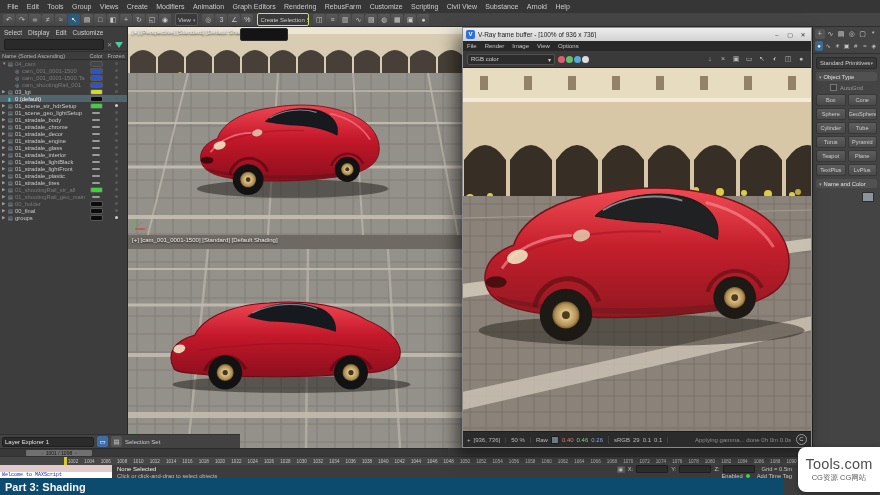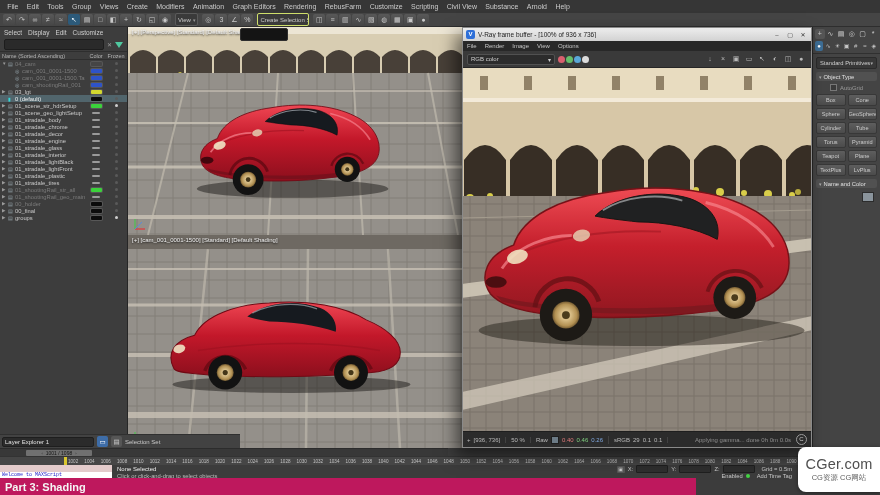--- a/index.html
+++ b/index.html
@@ -153,21 +153,21 @@
   .snone{font-size:6px;color:#ededed;}
   .sprompt{font-size:5.8px;color:#bdbdbd;}
   .sright{margin-left:auto;display:flex;align-items:center;gap:3px;}
   .slock{width:8px;height:7px;background:#565656;border-radius:1px;font-size:5px;color:#ccc;
          text-align:center;line-height:7px;}
   .scoord{font-size:5.8px;color:#c9c9c9;}
   .sbox{width:30px;height:6px;background:#2e2e2e;border:1px solid #1f1f1f;border-radius:1px;}
   .sgrid{font-size:5.8px;color:#c9c9c9;margin-left:4px;}
   .sdot{width:4px;height:4px;border-radius:50%;background:#44d444;}
 
-  .caption{position:absolute;left:0;top:478px;width:696px;height:17px;background:#be185d;display:flex;
+  .caption{position:absolute;left:0;top:478px;width:784px;height:17px;background:#0c4a6e;display:flex;
            align-items:center;z-index:30;}
   .cap-left{font-size:11px;font-weight:bold;color:#f5f5f5;padding-left:5px;}
   .cap-center{position:absolute;left:0;right:90px;top:2px;text-align:center;font-size:11px;
               font-weight:bold;color:#dcb92a;}
 
   .watermark{position:absolute;right:0;top:447px;width:82px;height:45px;background:#fff;
              border-radius:8px 0 0 8px;box-shadow:0 1px 4px rgba(0,0,0,.4);display:flex;
              flex-direction:column;align-items:center;justify-content:center;z-index:60;}
   .wm1{font-size:14.5px;color:#4f4f4f;letter-spacing:.2px;}
   .wm2{font-size:7.5px;color:#5d5d5d;margin-top:1px;white-space:nowrap;}
@@ -916,17 +916,17 @@
         <span class="sgrid">Add Time Tag</span>
       </span>
     </div>
   </div>
 
   <div class="caption">
     <span class="cap-left">Part 3: Shading</span>
   </div>
 
   <div class="watermark">
-    <div class="wm1">CGer.com</div>
+    <div class="wm1">Tools.com</div>
     <div class="wm2">CG资源 CG网站</div>
   </div>
 
 </div>
 
 </body></html>

